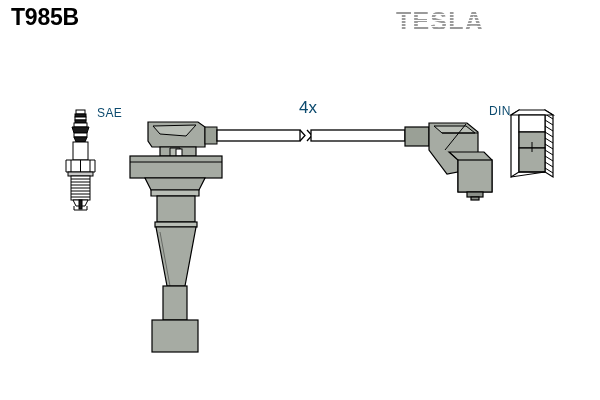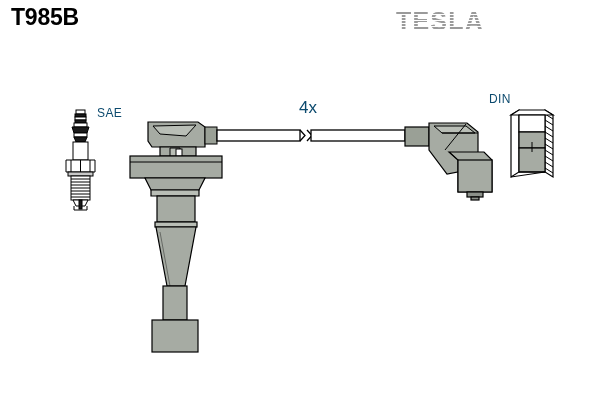--- a/index.html
+++ b/index.html
@@ -75,21 +75,21 @@
 
   
   .dim-label {
     position: absolute;
     font-size: 12px;
     color: #0c4a6e;
     white-space: nowrap;
     letter-spacing: 0.4px;
   }
   #label-sae { left: 97px; top: 106px; }
-  #label-din { left: 489px; top: 92px; }
+  #label-din { left: 489px; top: 104px; }
   #label-qty {
     left: 299px;
     top: 98px;
     font-size: 17px;
     letter-spacing: 0;
   }
 
   
   #diagram-svg {
     position: absolute;

